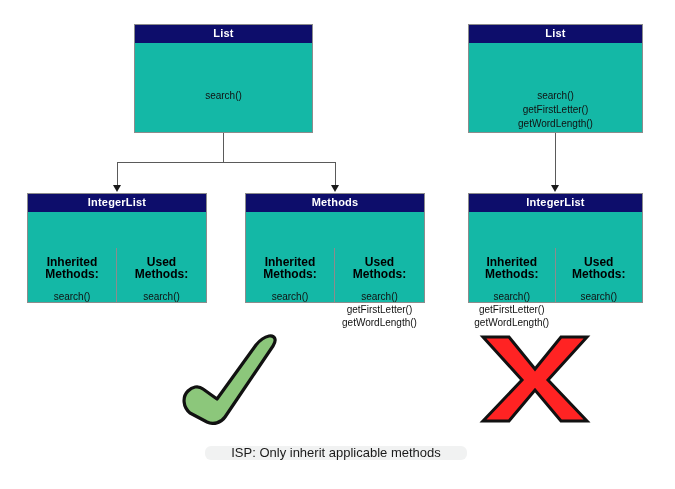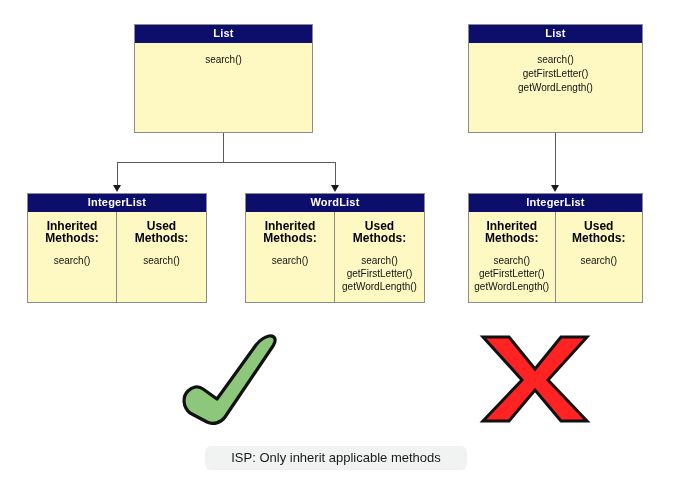--- a/index.html
+++ b/index.html
@@ -16,25 +16,26 @@
     position: relative;
     width: 675px;
     height: 489px;
     background: #ffffff;
     overflow: hidden;
   }
 
   
   .uml-box {
     position: absolute;
-    background: #fef9c3;
+    background: #14b8a6;
     border: 1px solid #8c8c8c;
     box-sizing: border-box;
     display: flex;
     flex-direction: column;
+    gap: 36px;
   }
   .uml-header {
     background: #0d0d6b;
     color: #ffffff;
     font-size: 11px;
     font-weight: bold;
     text-align: center;
     line-height: 17px;
     height: 18px;
     flex: 0 0 18px;
@@ -153,21 +154,21 @@
       <div class="uml-col">
         <div class="col-title">Used Methods:</div>
         <div class="method-list">
           <span class="method-line">search()</span>
         </div>
       </div>
     </div>
   </div>
 
   <div class="uml-box" style="left:245px; top:193px; width:180px; height:110px;">
-    <div class="uml-header">WordList</div>
+    <div class="uml-header">Methods</div>
     <div class="uml-body">
       <div class="uml-col left-col">
         <div class="col-title">
           <span>Inherited</span><br>
           <span>Methods:</span>
         </div>
         <div class="method-list">
           <span class="method-line">search()</span>
         </div>
       </div>
@@ -224,17 +225,17 @@
       </div>
     </div>
   </div>
 
   <div class="verdict" style="left:479px; top:331px; width:112px; height:96px;">
     <svg width="112" height="96" viewBox="0 0 112 96" xmlns="http://www.w3.org/2000/svg">
       <path d="M4 6 L30 6 L56 38 L82 6 L108 6 L69 49 L108 90 L82 90 L56 59 L30 90 L4 90 L43 49 Z" fill="#ff2323" stroke="#111111" stroke-width="3" stroke-linejoin="miter"></path>
     </svg>
   </div>
 
-  <div class="caption-pill" style="left:205px; top:446px; width:262px; height:24px;justify-content:center;">
+  <div class="caption-pill" style="left:205px; top:446px; width:262px; height:14px;justify-content:center;">
     <span>ISP: Only inherit applicable methods</span>
   </div>
 
 </div>
 
 </body></html>

